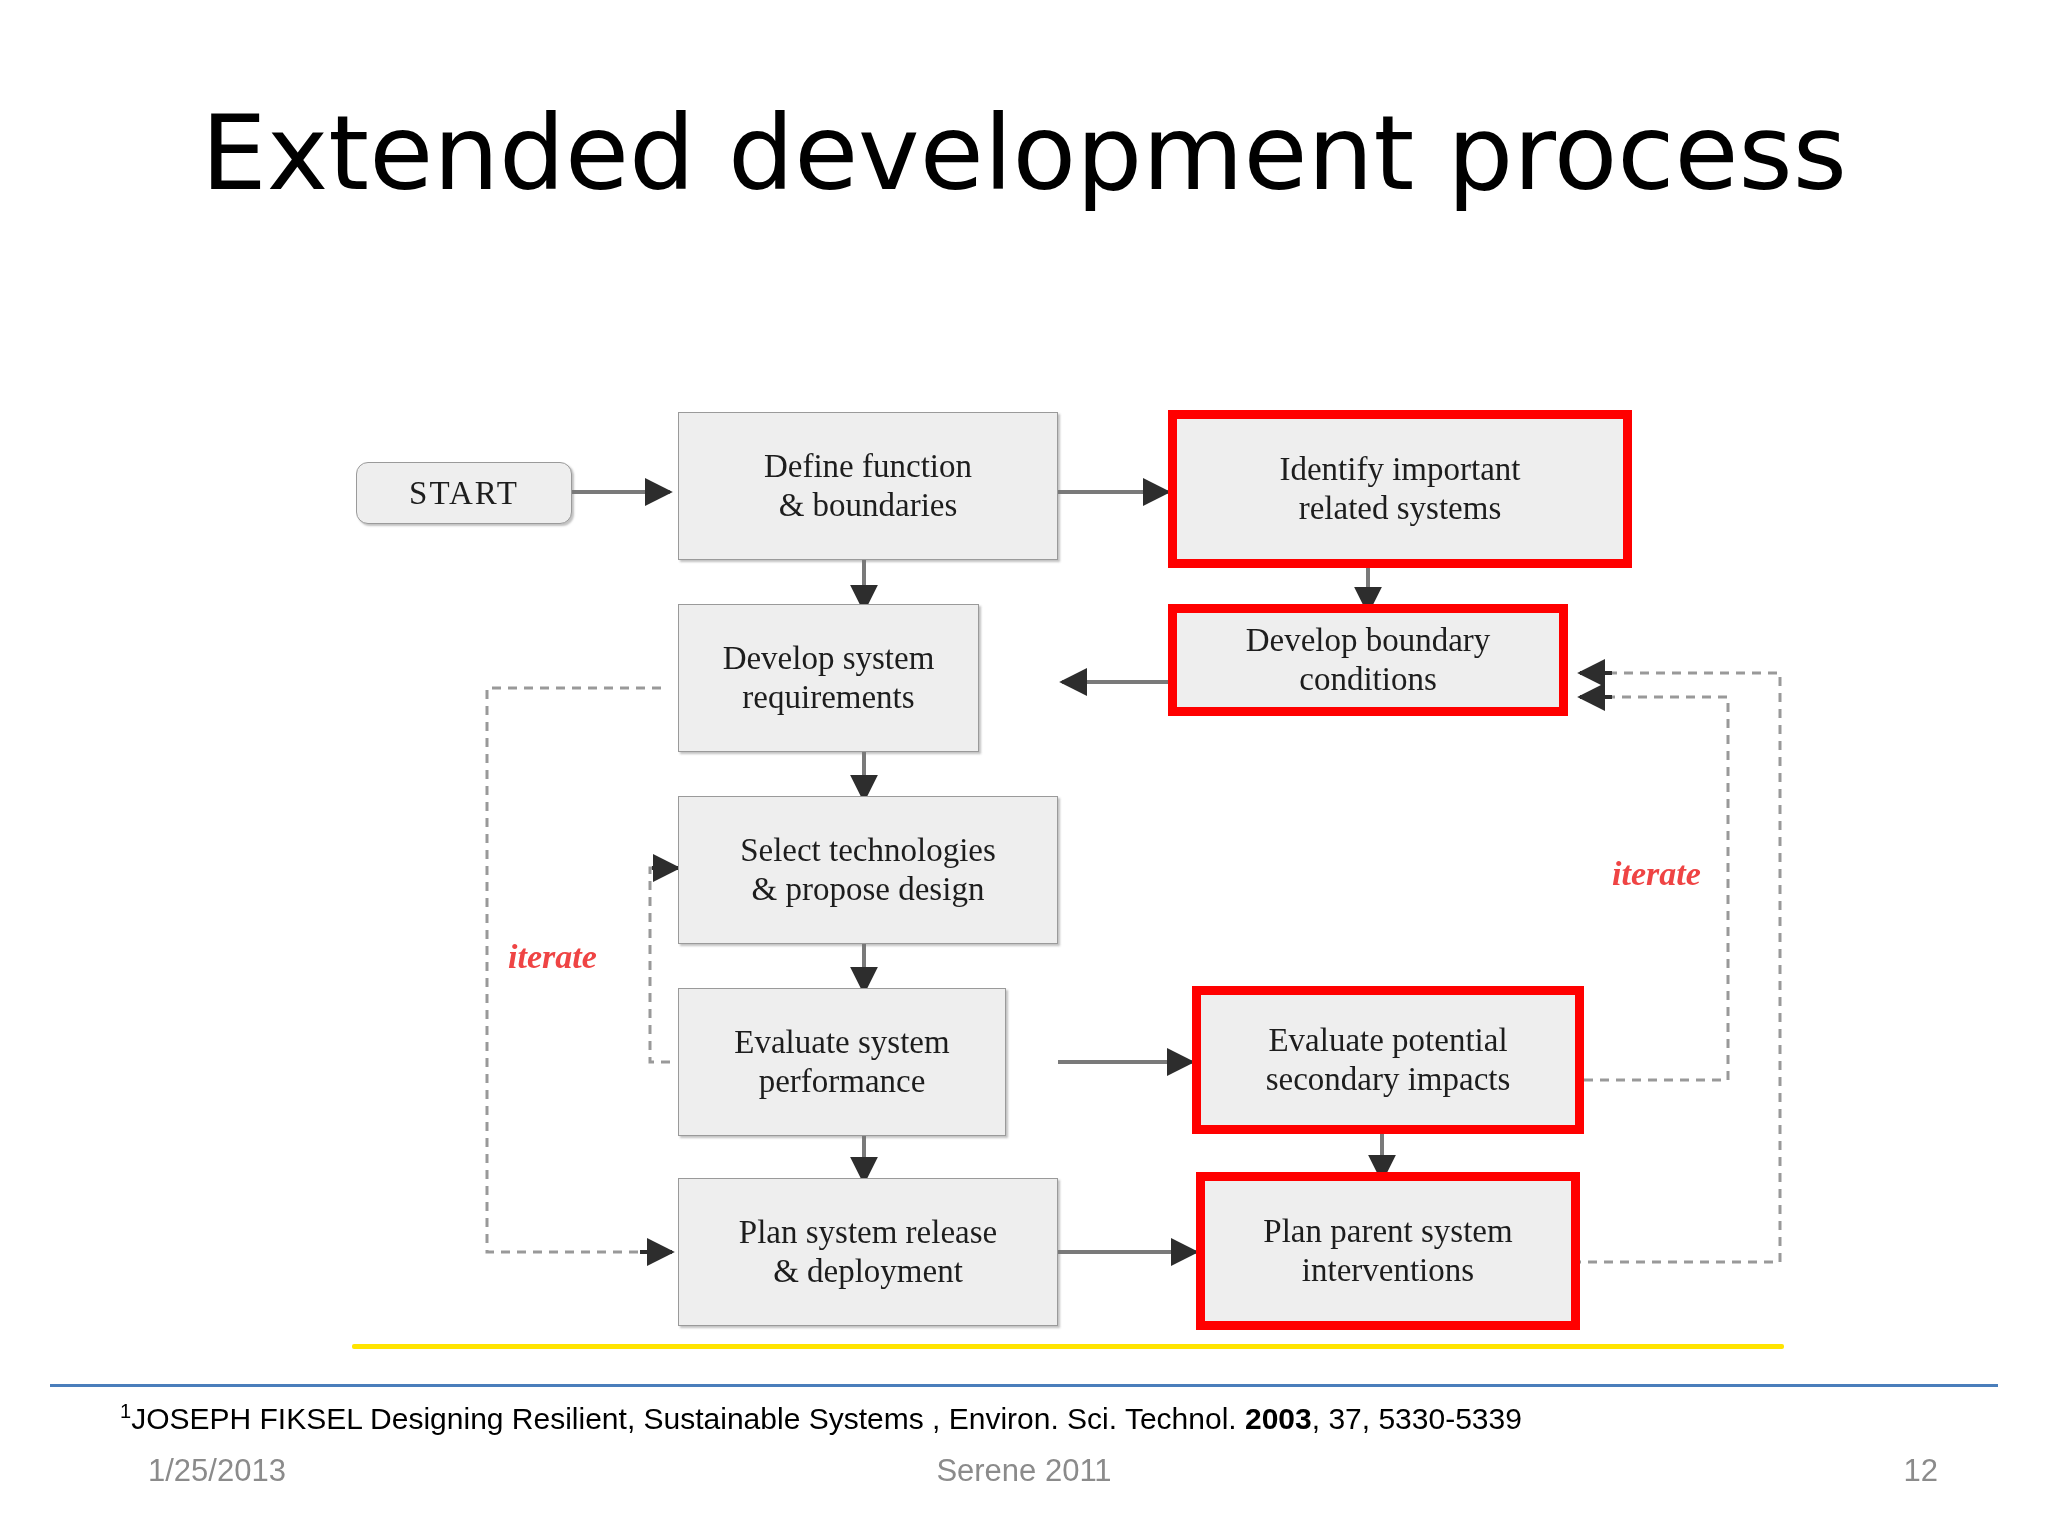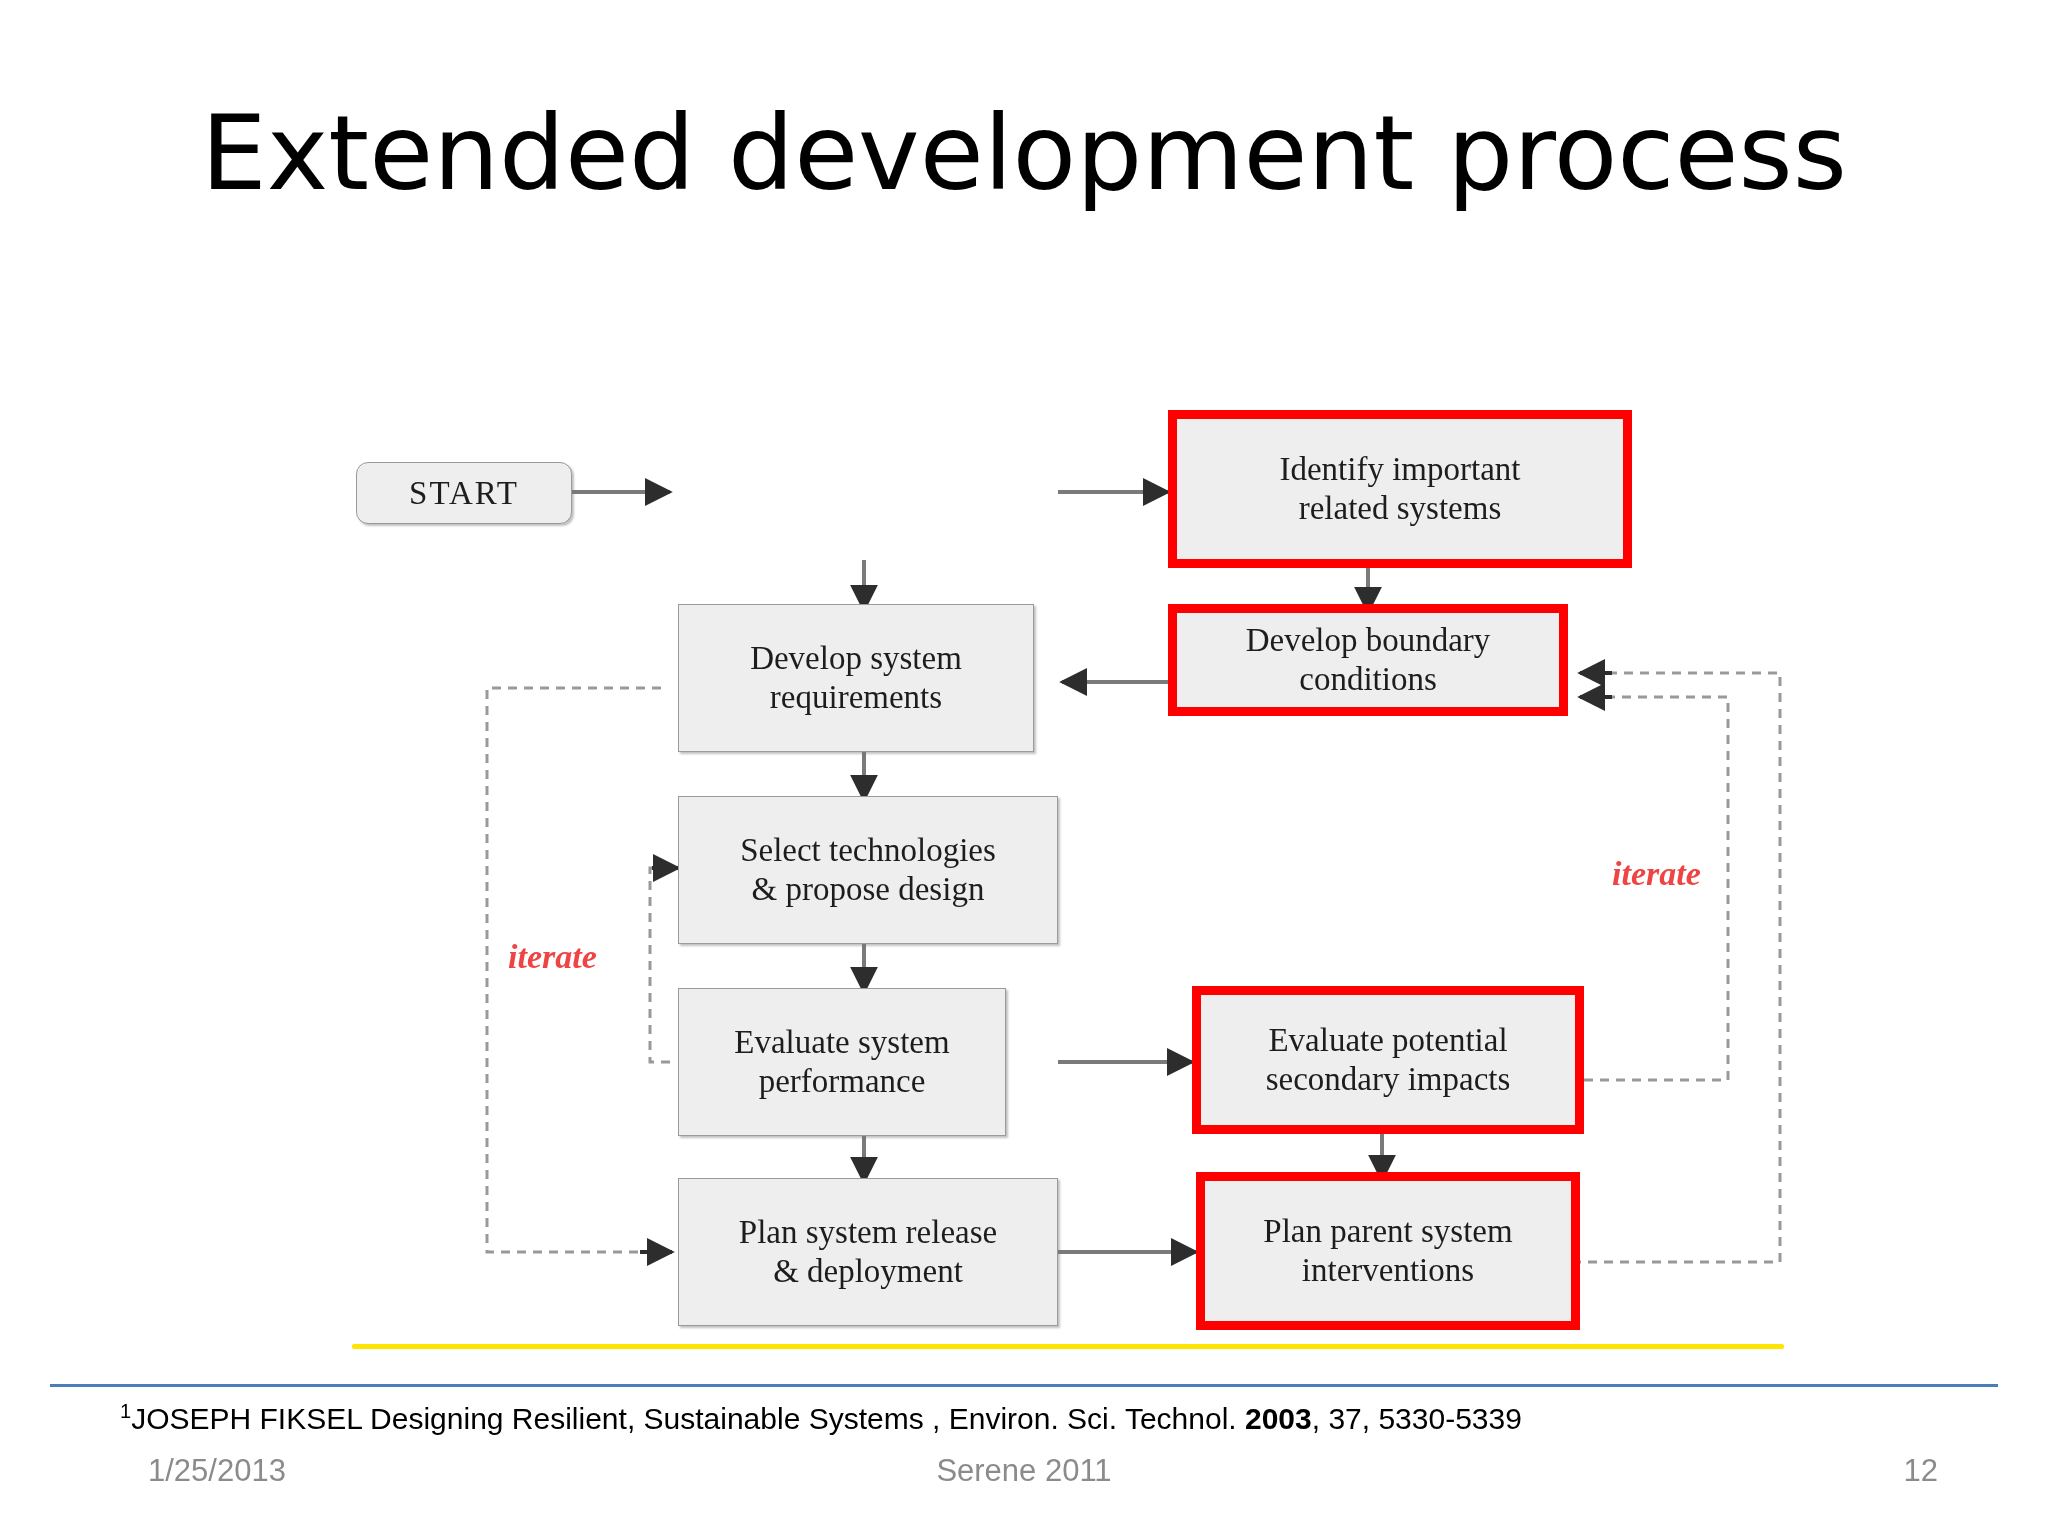--- a/index.html
+++ b/index.html
@@ -182,29 +182,35 @@
     <g stroke="#999999" stroke-width="3" fill="none" stroke-dasharray="9 7">
       <path d="M 1572 1262 L 1780 1262 L 1780 673 L 1586 673"></path>
     </g>
     <line x1="1612" y1="673" x2="1580" y2="673" stroke="#2d2d2d" stroke-width="4" marker-end="url(#ah)"></line>
   </svg>
 
   <div class="node start" style="left:356px; top:462px; width:216px; height:62px;">
     <span class="txt">START</span>
   </div>
 
+  <div class="node" style="left:678px; top:412px; width:380px; height:148px;">
+    <div>
+      <span class="txt">Define function</span>
+      <span class="txt">&amp; boundaries</span>
+    </div>
+  </div>
 
   <div class="node hl" style="left:1168px; top:410px; width:464px; height:158px;">
     <div>
       <span class="txt">Identify important</span>
       <span class="txt">related systems</span>
     </div>
   </div>
 
-  <div class="node" style="left:678px; top:604px; width:356px; height:148px;">
+  <div class="node" style="left:678px; top:604px; width:301px; height:148px;">
     <div>
       <span class="txt">Develop system</span>
       <span class="txt">requirements</span>
     </div>
   </div>
 
   <div class="node hl" style="left:1168px; top:604px; width:400px; height:112px;">
     <div>
       <span class="txt">Develop boundary</span>
       <span class="txt">conditions</span>

